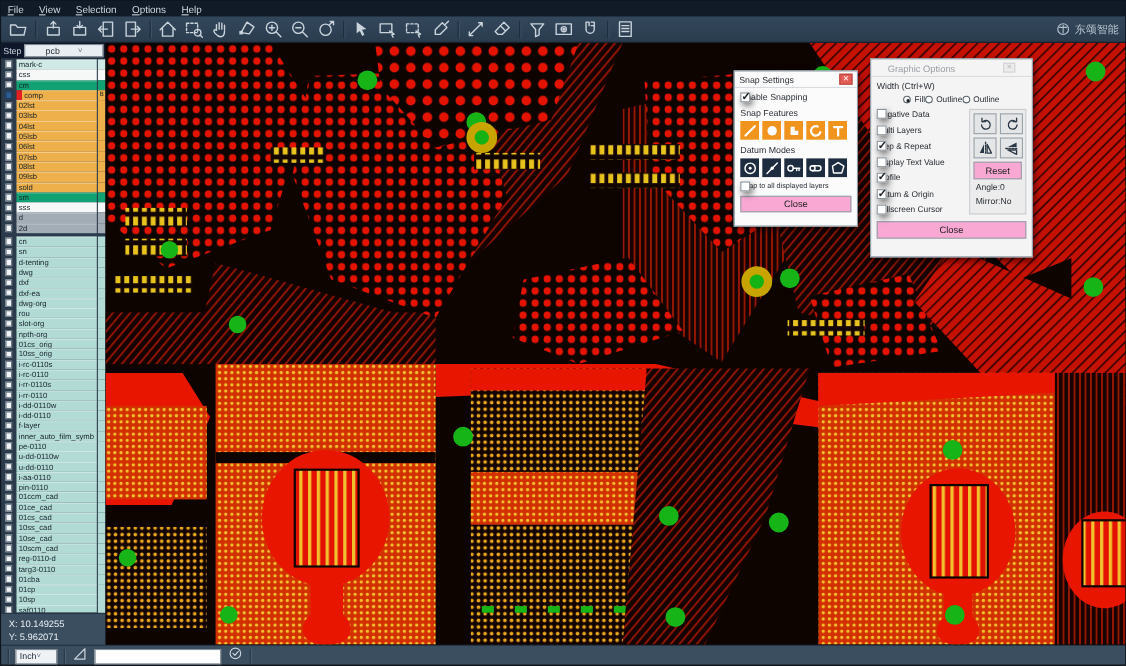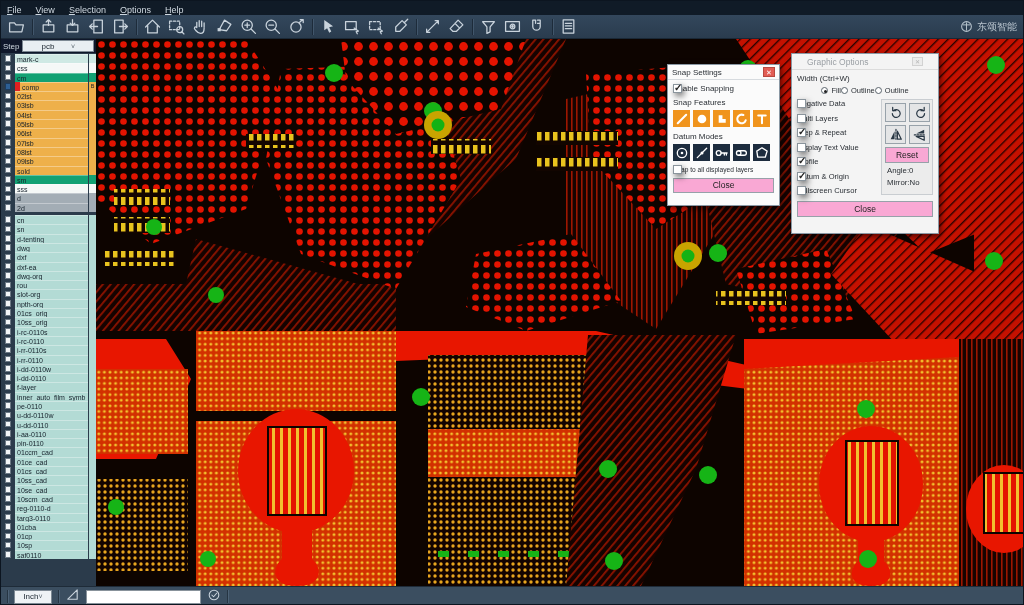--- a/index.html
+++ b/index.html
@@ -75,21 +75,21 @@
   #go-rotbtns{display:grid;grid-template-columns:21px 21px;gap:3px;}
   .gbtn{width:21px;height:19px;background:#e4e5e6;border:1px solid #98a2aa;display:flex;align-items:center;justify-content:center;}
   .gbtn svg{stroke:#2a3845;fill:none;stroke-width:1.3;stroke-linecap:round;stroke-linejoin:round;}
   #go-reset{width:44px;height:16px;line-height:14px;}
   .go-info{font-size:7.8px;color:#2a2f35;align-self:flex-start;padding-left:2px;}
   #go-close-btn{margin:6px 5px 0 5px;height:16px;line-height:14px;}
   
   #bottombar{height:20px;background:#3b4e60;border-top:1px solid #1e2b38;display:flex;align-items:center;padding:0 6px;gap:6px;}
   .bb-sep{width:1px;height:13px;background:#263543;box-shadow:1px 0 0 #4d6276;}
   #unitsel{width:38px;height:14px;background:#eef2f5;border:1px solid #7d8994;display:flex;align-items:center;
-           justify-content:center;font-size:8px;color:#1b2630;padding:0 3px;}
+           justify-content:flex-start;font-size:8px;color:#1b2630;padding:0 3px;}
   #cmd-input{width:115px;height:14px;background:#fff;border:1px solid #88929b;font-size:8px;padding:0 3px;}
   .bb-icon svg{stroke:#c9d3dc;fill:none;stroke-width:1.2;stroke-linecap:round;stroke-linejoin:round;}
 </style>
 </head>
 <body>
 
 <div id="win">
 
   <div id="menubar">
     <span id="menu-items"><span class="menu-item" style="margin-right:14px;"><u>F</u>ile</span><span class="menu-item" style="margin-right:14px;"><u>V</u>iew</span><span class="menu-item" style="margin-right:14px;"><u>S</u>election</span><span class="menu-item" style="margin-right:14px;"><u>O</u>ptions</span><span class="menu-item" style="margin-right:14px;"><u>H</u>elp</span></span>
@@ -638,20 +638,24 @@
             <span class="tail" style="background:#b3dbd5"></span>
           </div>
           <div class="lrow">
             <span class="cbcol">
               <span class="cb"></span>
             </span>
             <span class="name" style="background:#b3dbd5">saf0110</span>
             <span class="tail" style="background:#b3dbd5"></span>
           </div>
         </div>
+      <div id="xy-panel">
+        <div>X: 10.149255</div>
+        <div>Y: 5.962071</div>
+      </div>
     </div>
 
     <div id="canvas">
       <svg width="929" height="547" viewBox="0 0 929 547">
         <defs>
           <pattern id="pDotR" width="11" height="11" patternUnits="userSpaceOnUse">
             <rect width="11" height="11" fill="#0d0400"></rect>
               <circle cx="5.5" cy="5.5" r="3.3" fill="#e41300"></circle>
           </pattern>
           <pattern id="pDotR2" width="15" height="15" patternUnits="userSpaceOnUse">

